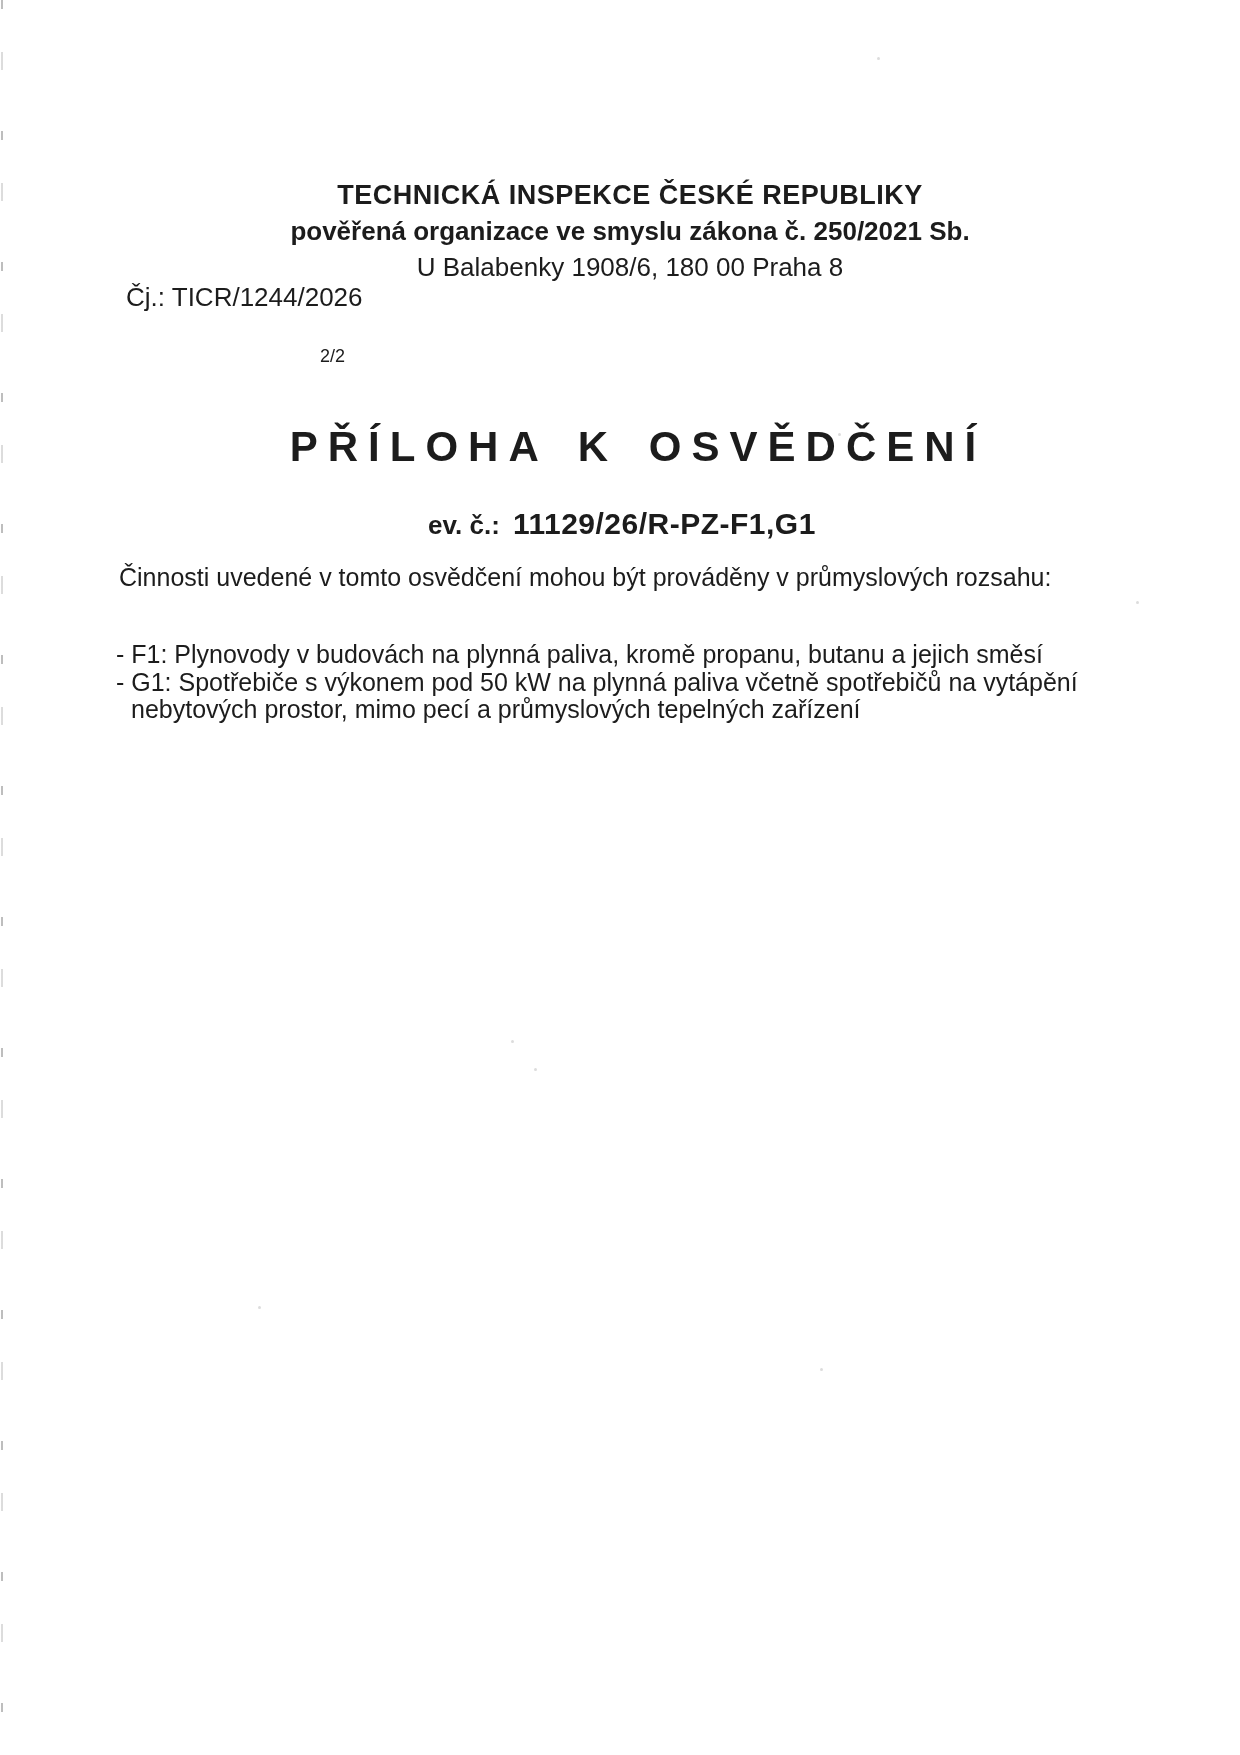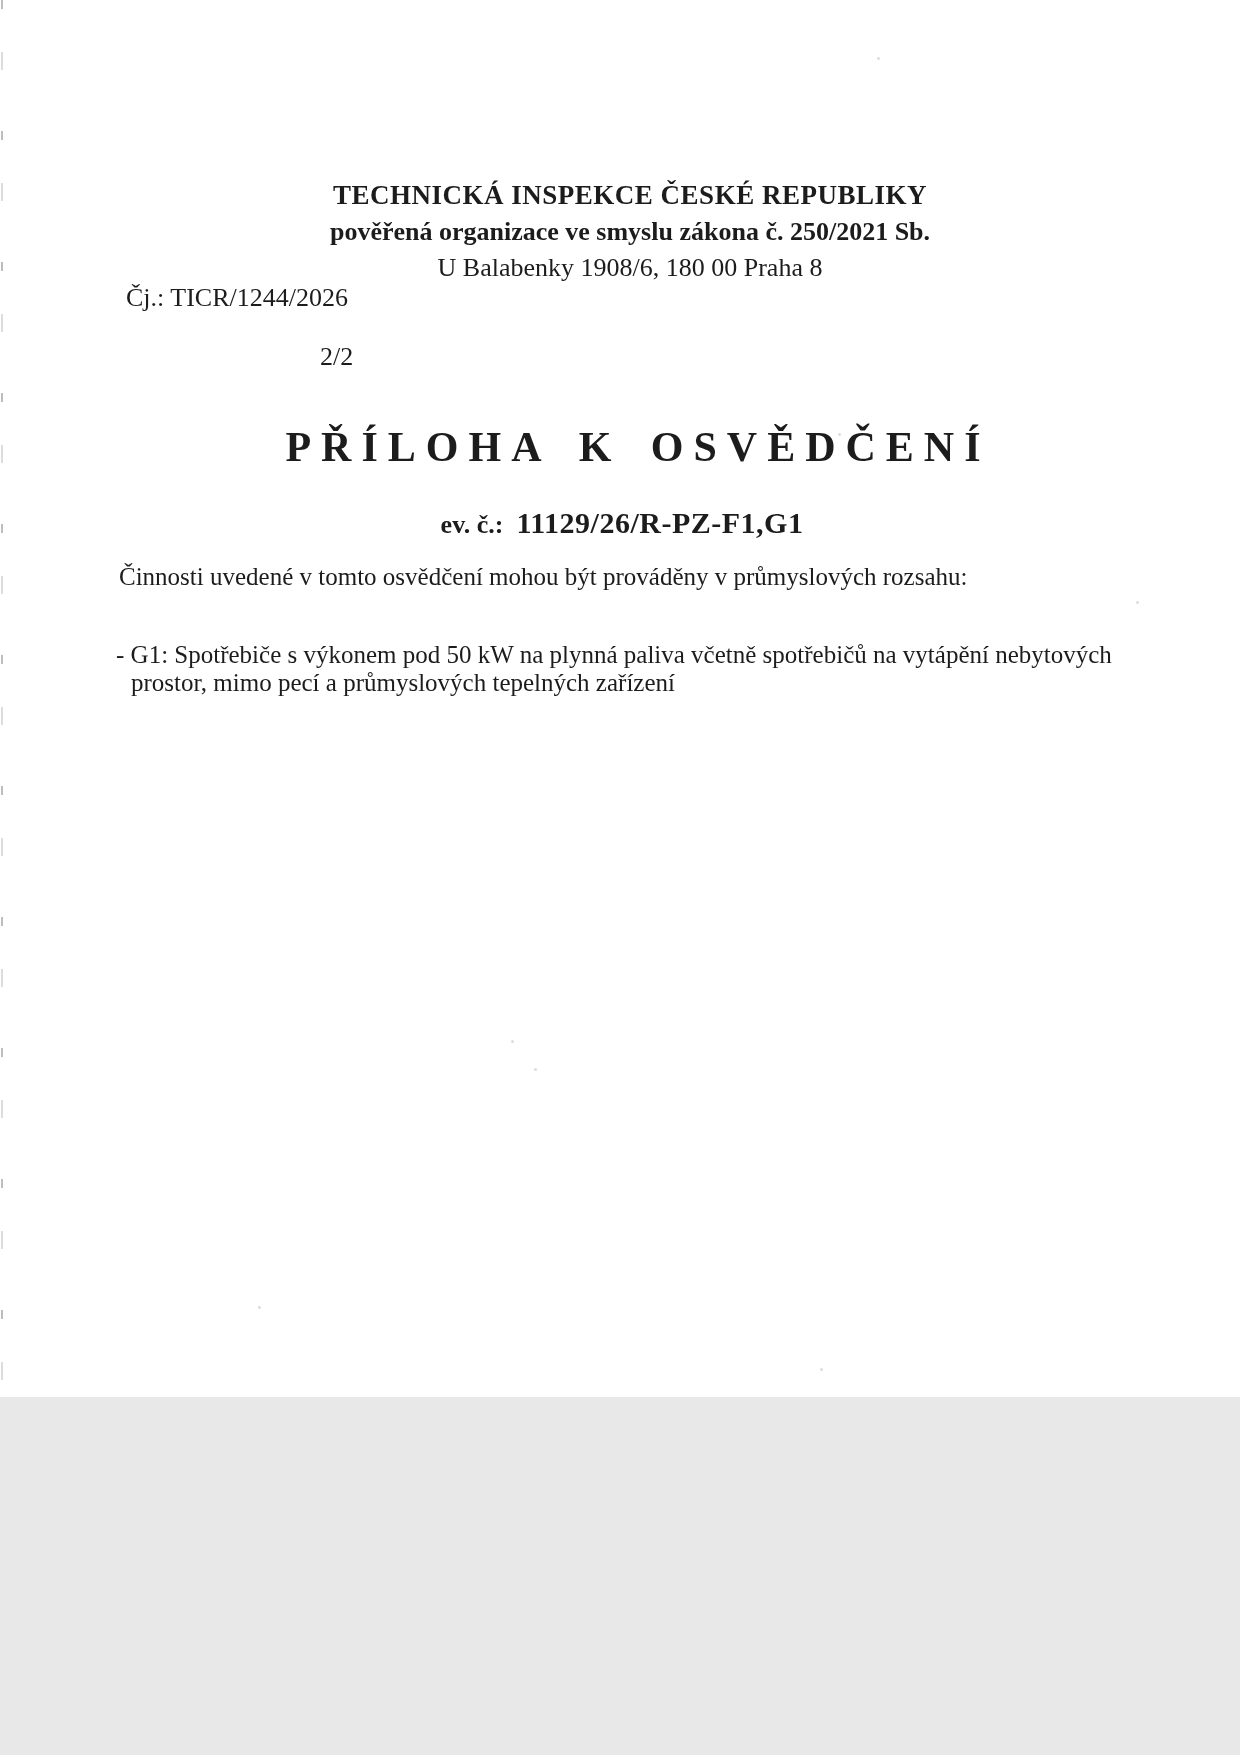--- a/index.html
+++ b/index.html
@@ -3,24 +3,24 @@
 <meta charset="utf-8">
 <style>
   html, body {
     margin: 0;
     padding: 0;
     background: #e8e8e8;
   }
   .page {
     position: relative;
     width: 1240px;
-    height: 1397px;
+    height: 1755px;
     background: #ffffff;
     overflow: hidden;
-    font-family: Liberation Serif, serif;
+    font-family: Liberation Sans, sans-serif;
     color: #1c1c1c;
     -webkit-font-smoothing: antialiased;
   }
   .abs { position: absolute; }
 
   
   .org-name {
     top: 180px; left: 10px; width: 1240px;
     text-align: center;
     font-size: 27px; font-weight: 700;
@@ -45,21 +45,21 @@
 
   
   .ref-number {
     top: 283px; left: 126px;
     font-size: 26px; font-weight: 400;
     line-height: 29px;
     white-space: nowrap;
   }
   .page-indicator {
     top: 342px; left: 320px;
-    font-size: 26px; font-weight: 400;
+    font-size: 18px; font-weight: 400;
     line-height: 29px;
   }
 
   
   .attachment-title {
     top: 424px; left: 18px; width: 1240px;
     text-align: center;
     font-size: 42px; font-weight: 700;
     letter-spacing: 10px;
     word-spacing: 9px;
@@ -153,16 +153,17 @@
   <div class="abs attachment-title">PŘÍLOHA K OSVĚDČENÍ</div>
 
   <div class="abs ev-line">
     <span class="ev-label">ev. č.:</span>
     <span class="ev-number">11129/26/R-PZ-F1,G1</span>
   </div>
 
   <div class="abs scope-intro">Činnosti uvedené v tomto osvědčení mohou být prováděny v průmyslových rozsahu:</div>
 
   <div class="abs scope-list">
+    <div class="scope-item">- F1: Plynovody v budovách na plynná paliva, kromě propanu, butanu a jejich směsí</div>
     <div class="scope-item">- G1: Spotřebiče s výkonem pod 50 kW na plynná paliva včetně spotřebičů na vytápění nebytových prostor, mimo pecí a průmyslových tepelných zařízení</div>
   </div>
 
 </div>
 
 </body></html>

